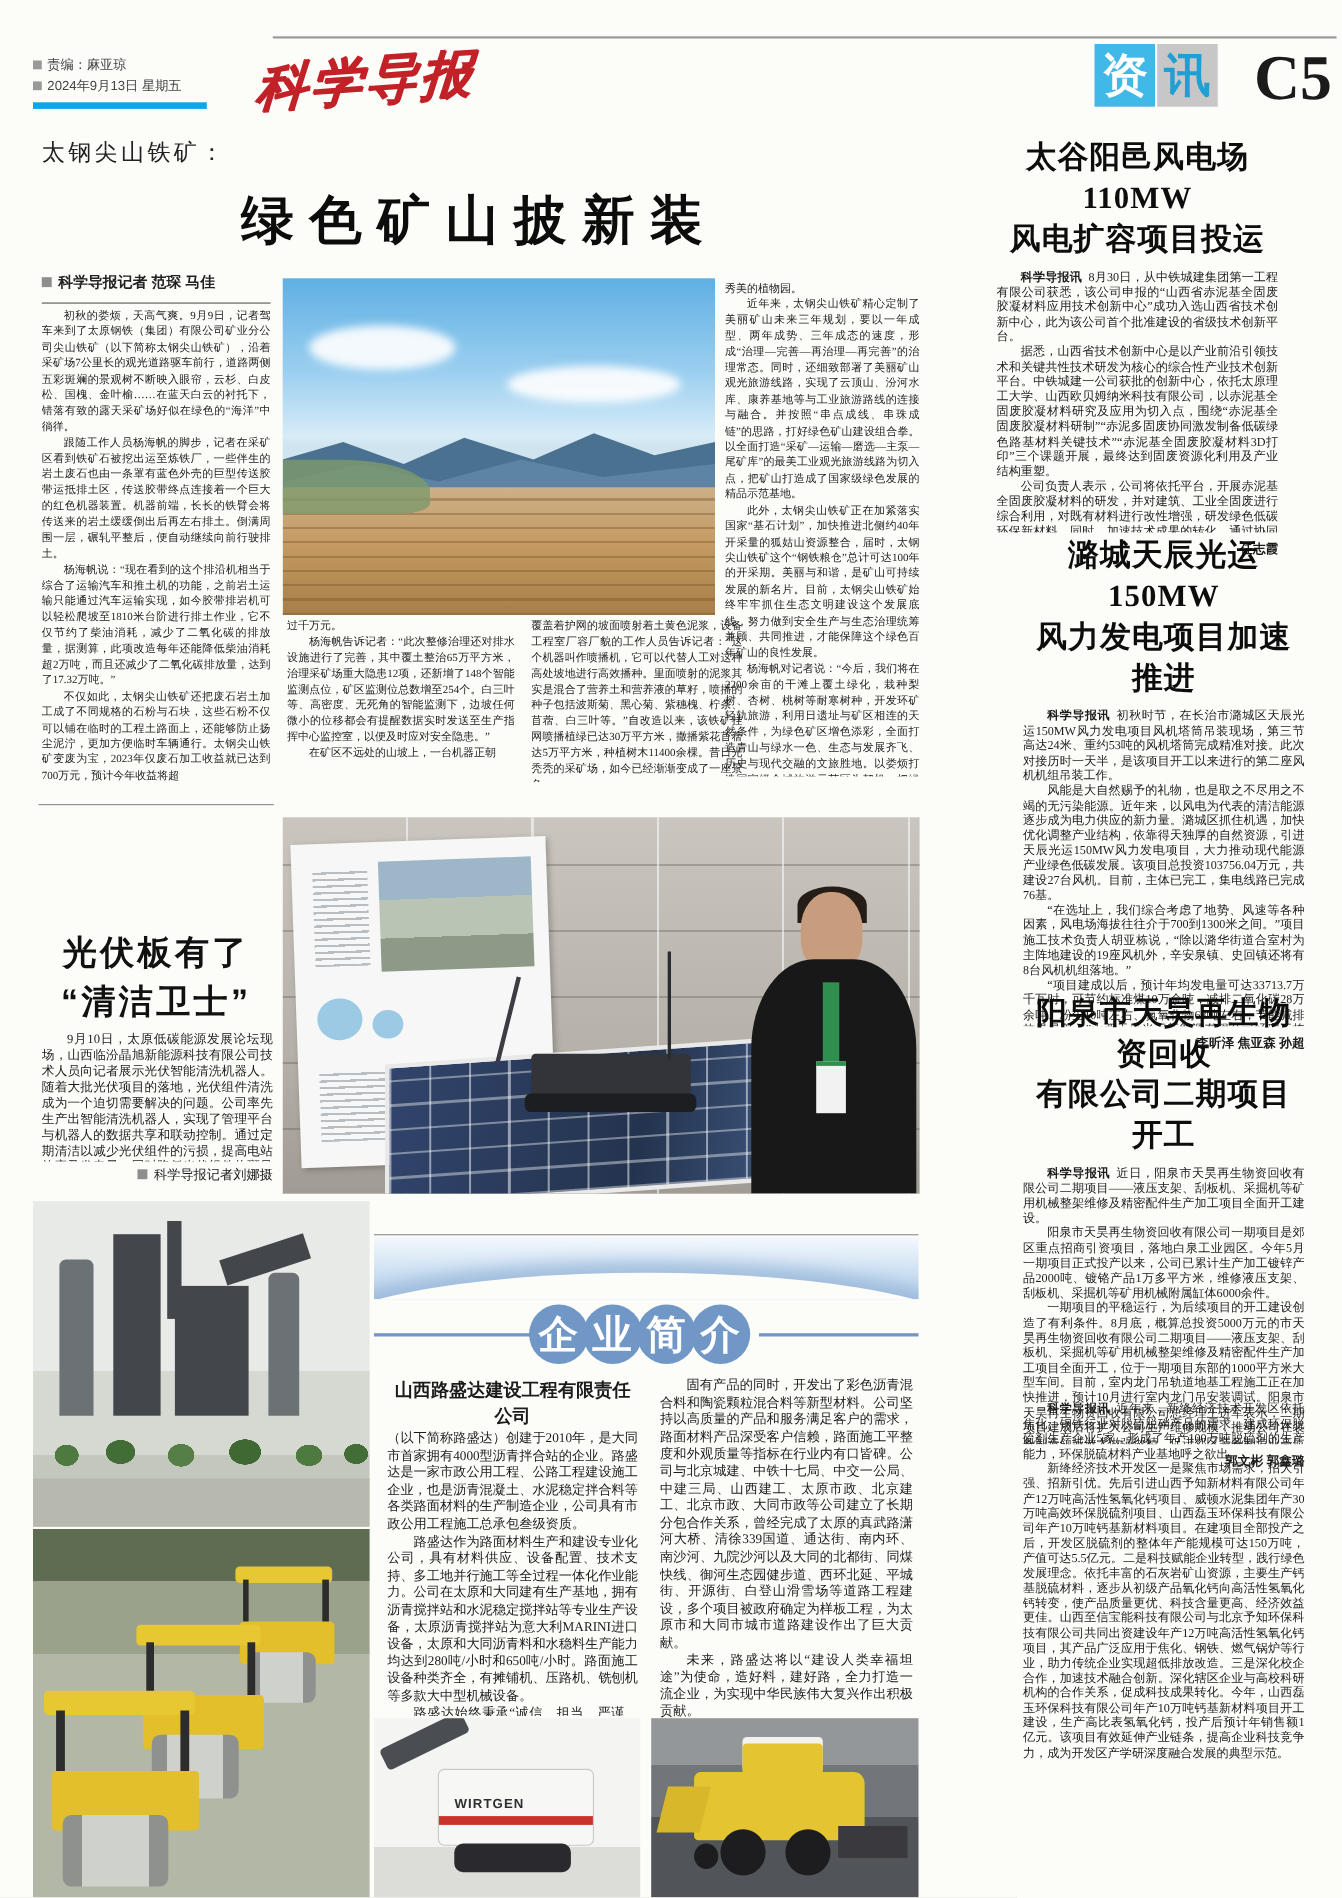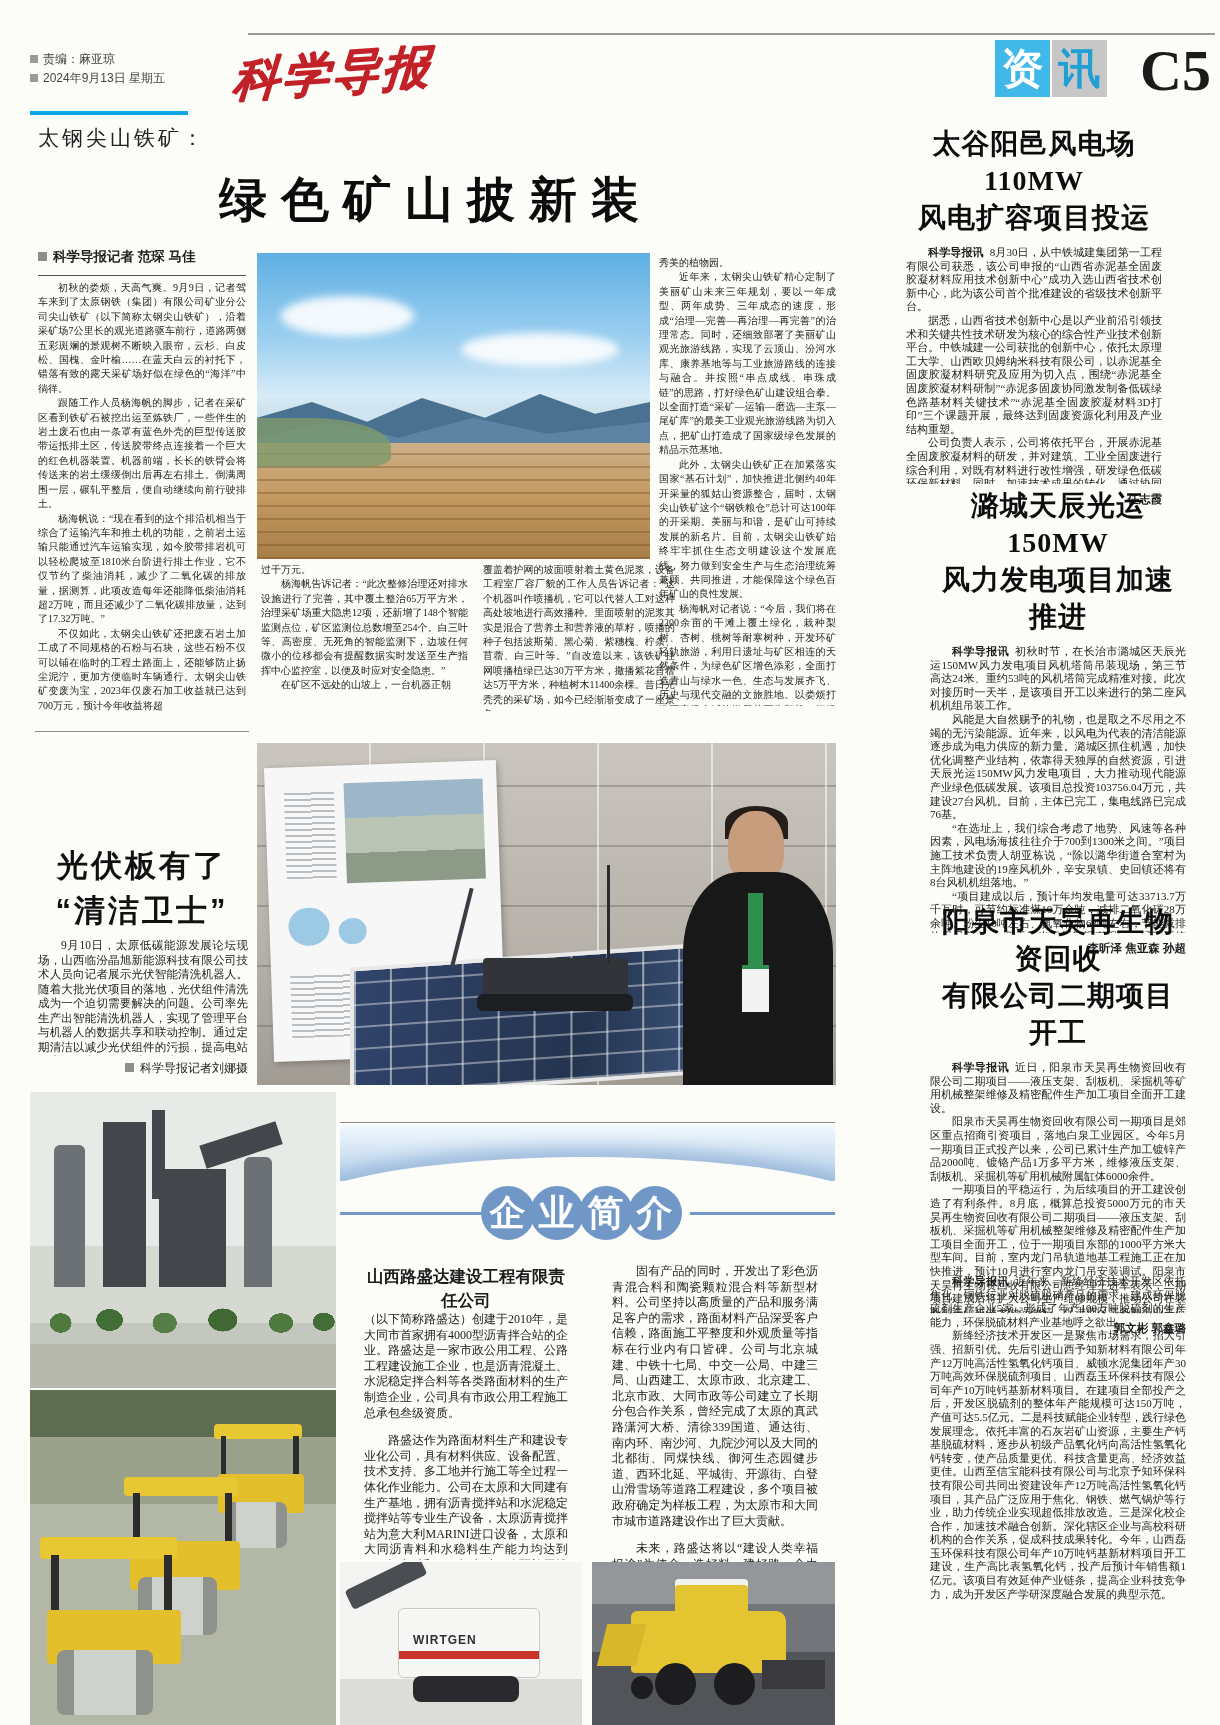--- a/index.html
+++ b/index.html
@@ -3,21 +3,21 @@
 <meta charset="utf-8">
 <style>
   html,body{margin:0;padding:0;background:#e9e9e6;}
   .page{position:relative;width:1220px;height:1725px;margin:0 auto;background:#fcfcf9;
         overflow:hidden;color:#1b1b1b;font-family:"Liberation Serif","DejaVu Serif",serif;}
   .abs{position:absolute;}
 
   
   .top-rule{background:#9a9a9a;height:2px;}
   .editor-box{font-family:"Liberation Sans",sans-serif;font-size:12px;color:#444;
-              border-bottom:4px solid #0ea5e9;padding-bottom:23px;line-height:19px;}
+              border-bottom:6px solid #0ea5e9;padding-bottom:5px;line-height:19px;}
   .editor-box .row::before{content:"";display:inline-block;width:8px;height:8px;background:#9a9a9a;margin-right:5px;}
   .masthead{font-family:"DejaVu Sans",sans-serif;font-weight:bold;font-style:italic;
             font-size:47px;color:#c22128;letter-spacing:3px;transform:rotate(-4deg) skewX(-8deg);
             text-shadow:1px 1px 0 #c22128;}
   .sec-box{width:55px;height:57px;display:flex;align-items:center;justify-content:center;
            font-family:"Liberation Sans",sans-serif;font-weight:bold;font-size:42px;}
   .sec-zi{background:#41b9e8;color:#fff;}
   .sec-xun{background:#c7c7c7;color:#1f9fd4;}
   .page-no{font-family:"Liberation Serif",serif;font-weight:bold;font-size:58px;line-height:58px;}
 
@@ -51,21 +51,21 @@
   .band .wave{position:absolute;left:-12%;bottom:-68%;width:124%;height:110%;background:#fcfcf9;
               border-radius:50% 50% 0 0 / 100% 100% 0 0;box-shadow:0 -10px 14px rgba(150,180,215,.75);}
   .badge-row{display:flex;align-items:center;}
   .badge-line{flex:1;height:3px;background:#7097c6;}
   .badge-circle{width:54px;height:54px;border-radius:50%;background:#7097c6;color:#fff;
                 font-family:"Liberation Sans",sans-serif;font-weight:bold;font-size:36px;
                 display:flex;align-items:center;justify-content:center;margin-left:-5px;flex:0 0 auto;}
   .badge-circle:first-of-type{margin-left:8px;}
   .badge-row .badge-line:last-child{margin-left:8px;}
   .cp-col{font-size:12px;line-height:15.6px;text-align:justify;overflow:hidden;}
-  .cp-col p{margin:12px;text-indent:2em;}
+  .cp-col p{margin:0;text-indent:2em;}
   .cp-name{display:block;text-align:center;text-indent:0;font-family:"Liberation Sans",sans-serif;
            font-weight:bold;font-size:16.5px;line-height:24px;}
 
   
   .photo{overflow:hidden;position:absolute;}
   
   .photo-mine{background:linear-gradient(180deg,#5fb0e4 0%,#9ccff0 28%,#d8ecf8 47%,#cfe4ef 50%);}
   .cloud{position:absolute;background:#fff;border-radius:50%;filter:blur(4px);opacity:.9;}
   .mine-terraces{position:absolute;left:0;right:0;bottom:0;height:38%;
       background:linear-gradient(180deg,#cdb089 0%,#c49a62 45%,#a87e48 100%);}

